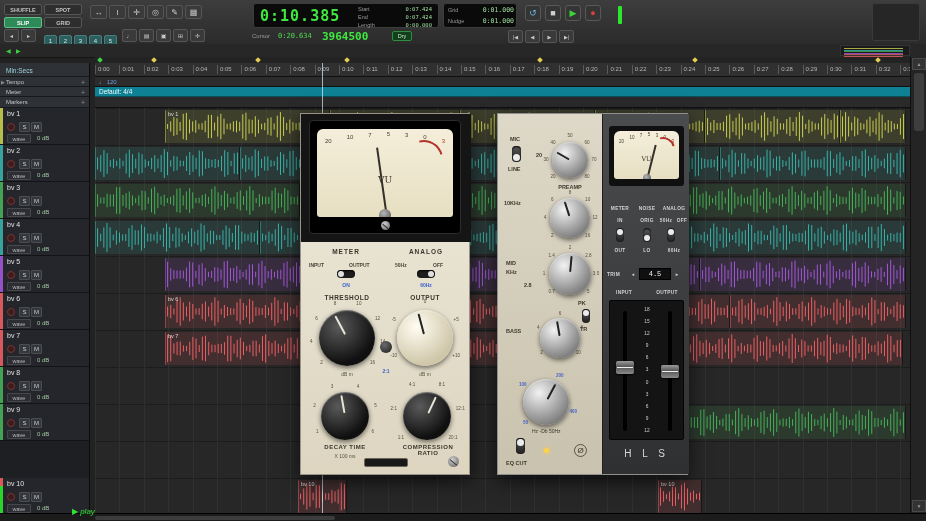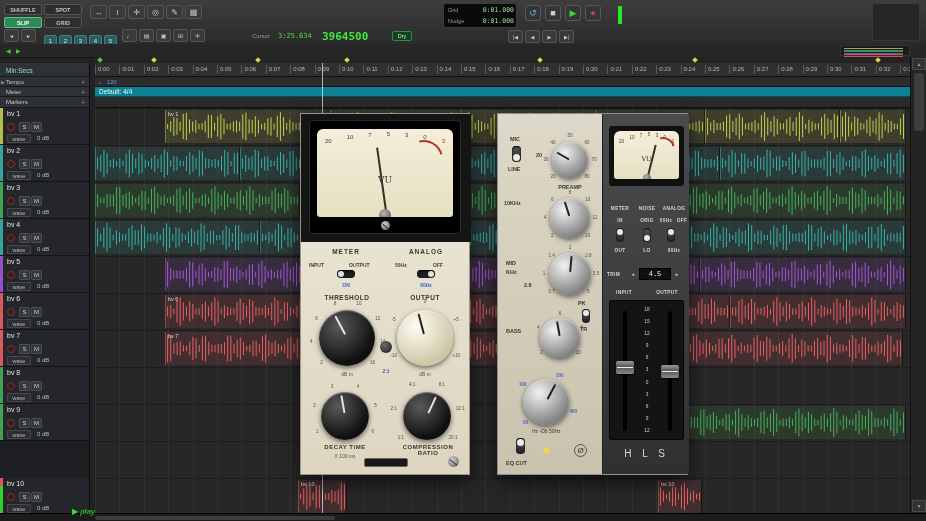--- a/index.html
+++ b/index.html
@@ -165,20 +165,35 @@
     <div class="mode-btn active" style="left:4px;top:17px">SLIP</div>
     <div class="mode-btn" style="left:44px;top:17px">GRID</div>
 
     <div class="icon-btn" style="left:90px;top:5px">↔</div>
     <div class="icon-btn" style="left:109px;top:5px">I</div>
     <div class="icon-btn" style="left:128px;top:5px">✛</div>
     <div class="icon-btn" style="left:147px;top:5px">◎</div>
     <div class="icon-btn" style="left:166px;top:5px">✎</div>
     <div class="icon-btn" style="left:185px;top:5px">▦</div>
 
+    <div class="blackpanel" style="left:253px;top:3px;width:186px;height:25px">
+      <span class="main-counter">0:10.385</span>
+      <div class="cfield" style="top:1px">
+        <span class="cl">Start</span>
+        <span class="cv">0:07.424</span>
+      </div>
+      <div class="cfield" style="top:9px">
+        <span class="cl">End</span>
+        <span class="cv">0:07.424</span>
+      </div>
+      <div class="cfield" style="top:17px">
+        <span class="cl">Length</span>
+        <span class="cv">0:00.000</span>
+      </div>
+    </div>
 
     <div class="blackpanel" style="left:443px;top:3px;width:74px;height:25px">
       <div class="gnrow" style="top:1px">
         <span class="cl">Grid</span>
         <span class="cv">0:01.000</span>
       </div>
       <div class="gnrow" style="top:12px">
         <span class="cl">Nudge</span>
         <span class="cv">0:01.000</span>
       </div>
@@ -196,21 +211,21 @@
     <div class="zrow" style="position:absolute;left:44px;top:29px">
       <span data-list="toolbar.zoom_presets" style="display:inline-block"><span>1</span><span>2</span><span>3</span><span>4</span><span>5</span></span>
     </div>
     <div class="icon-btn sm2" style="left:122px;top:29px">♩</div>
     <div class="icon-btn sm2" style="left:139px;top:29px">▤</div>
     <div class="icon-btn sm2" style="left:156px;top:29px">▣</div>
     <div class="icon-btn sm2" style="left:173px;top:29px">⊞</div>
     <div class="icon-btn sm2" style="left:190px;top:29px">✛</div>
 
     <span class="cursor-lbl" style="left:252px;top:33px">Cursor</span>
-    <span class="cursor-val" style="left:278px;top:32px">3:25.634</span>
+    <span class="cursor-val" style="left:278px;top:32px">0:20.634</span>
     <span class="sample-val" style="left:322px;top:30px">3964500</span>
     <span class="dry-chip" style="left:392px;top:31px">Dry</span>
 
     <div class="icon-btn sm2" style="left:508px;top:30px;font-size:5px">|◀</div>
     <div class="icon-btn sm2" style="left:525px;top:30px;font-size:5px">◀</div>
     <div class="icon-btn sm2" style="left:542px;top:30px;font-size:5px">▶</div>
     <div class="icon-btn sm2" style="left:559px;top:30px;font-size:5px">▶|</div>
   </div>
 
   <div class="substrip">

